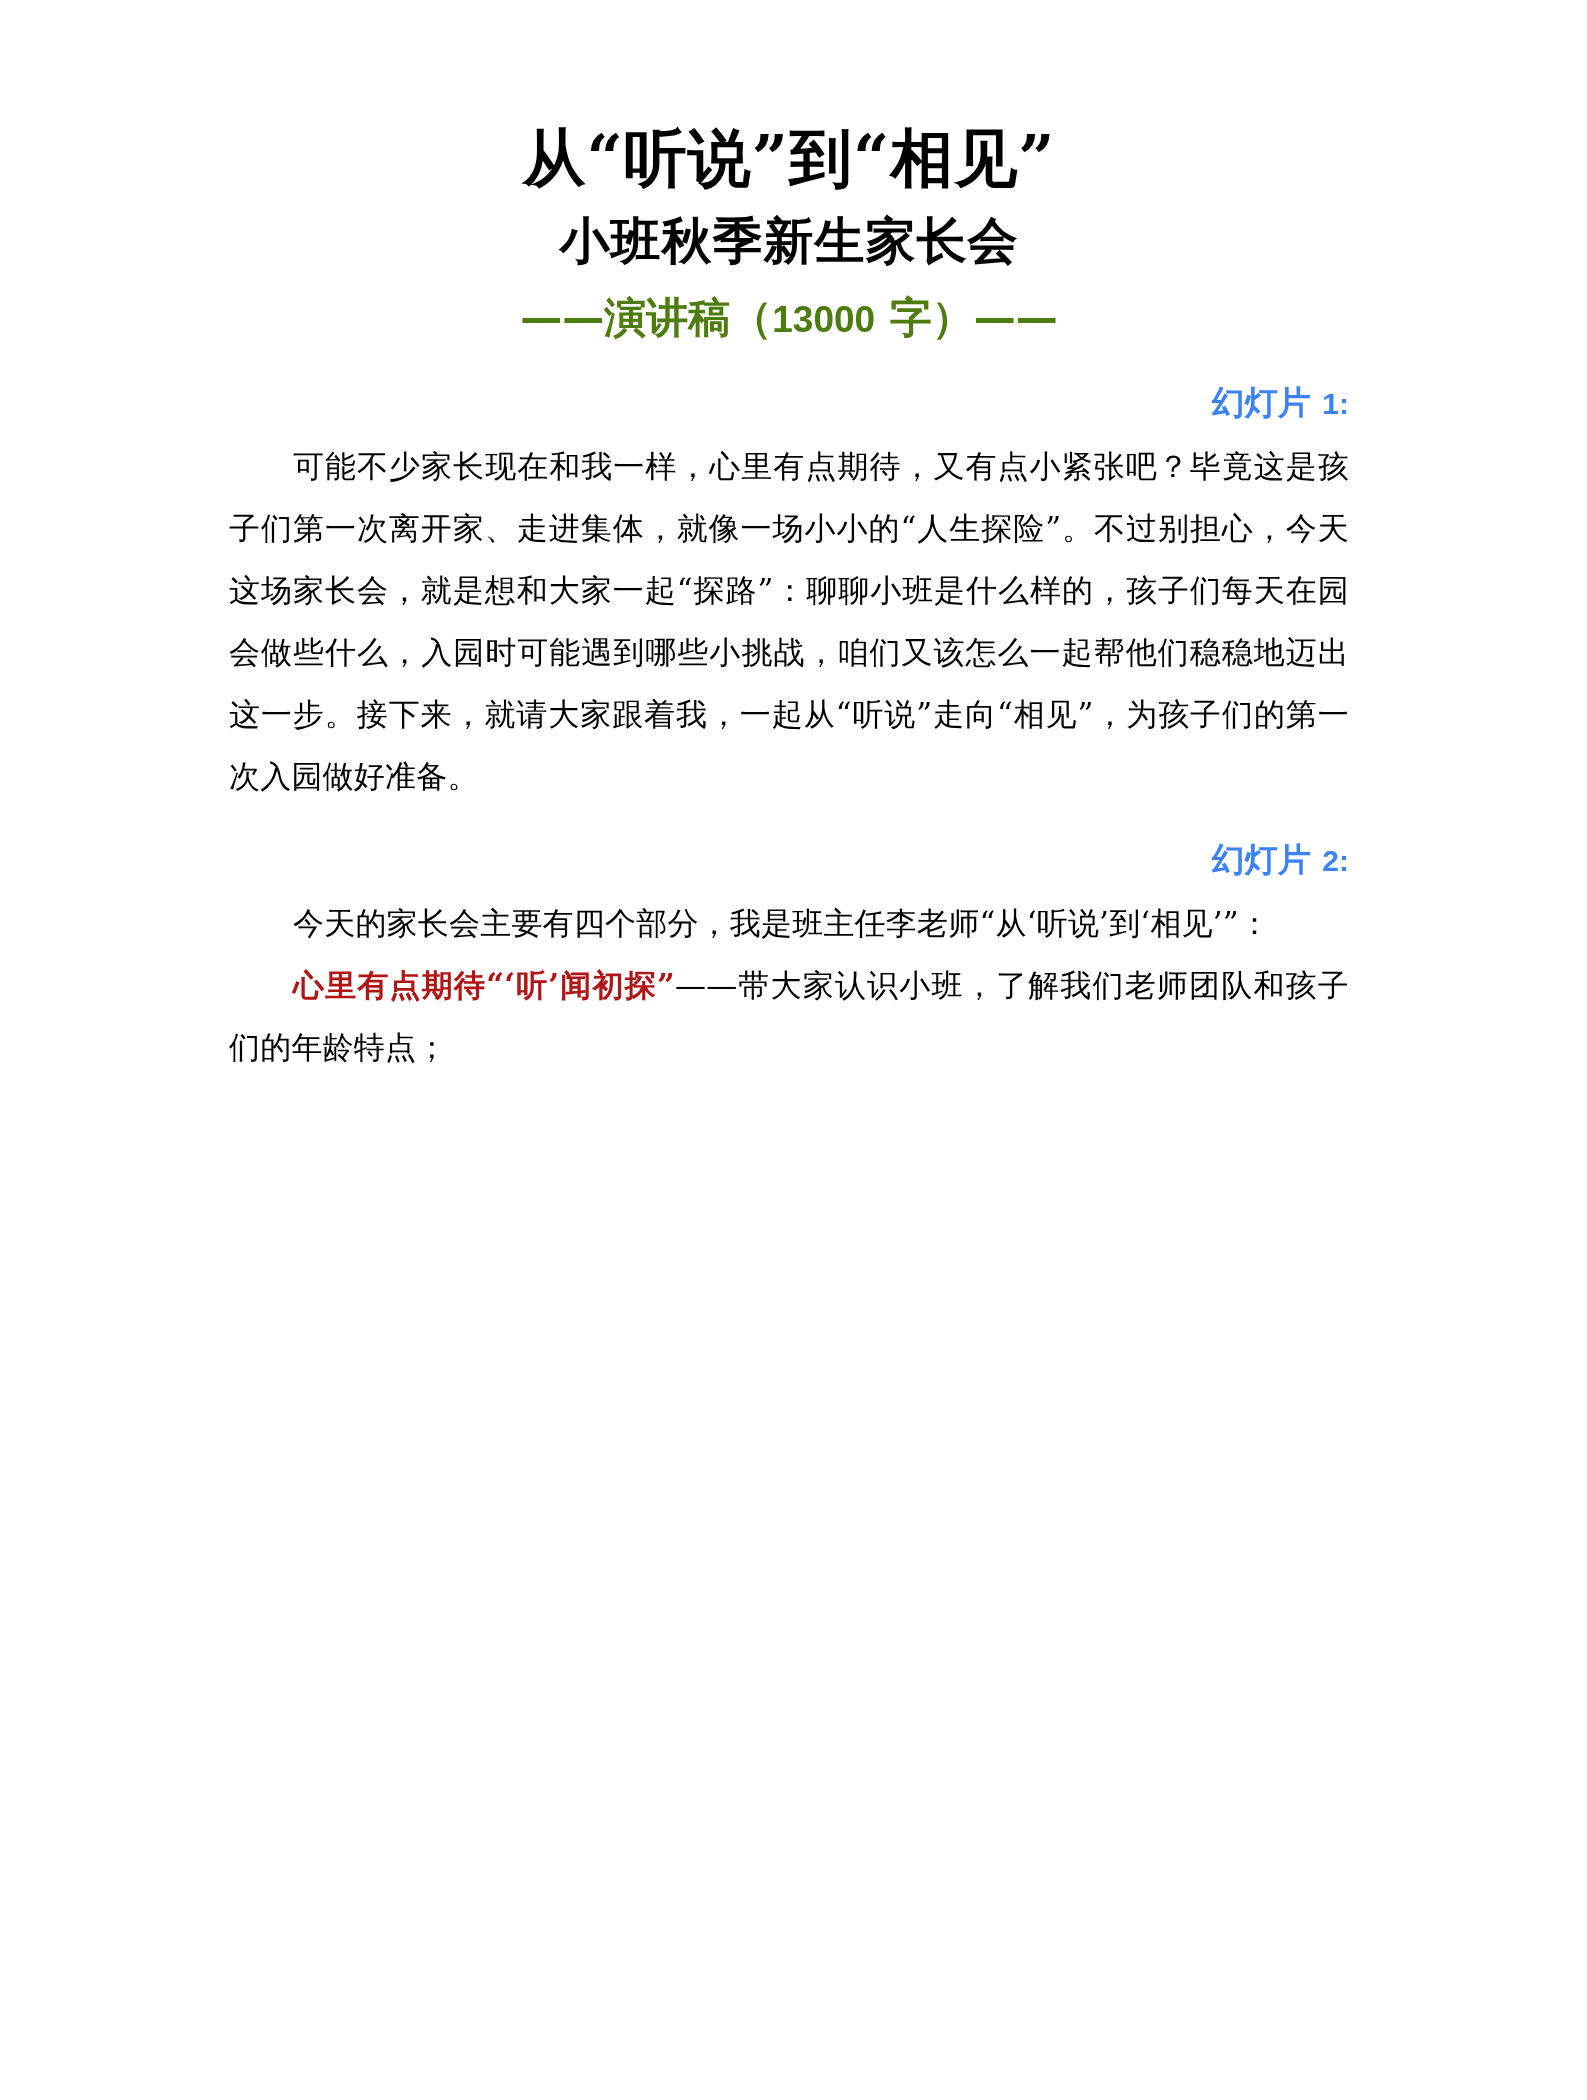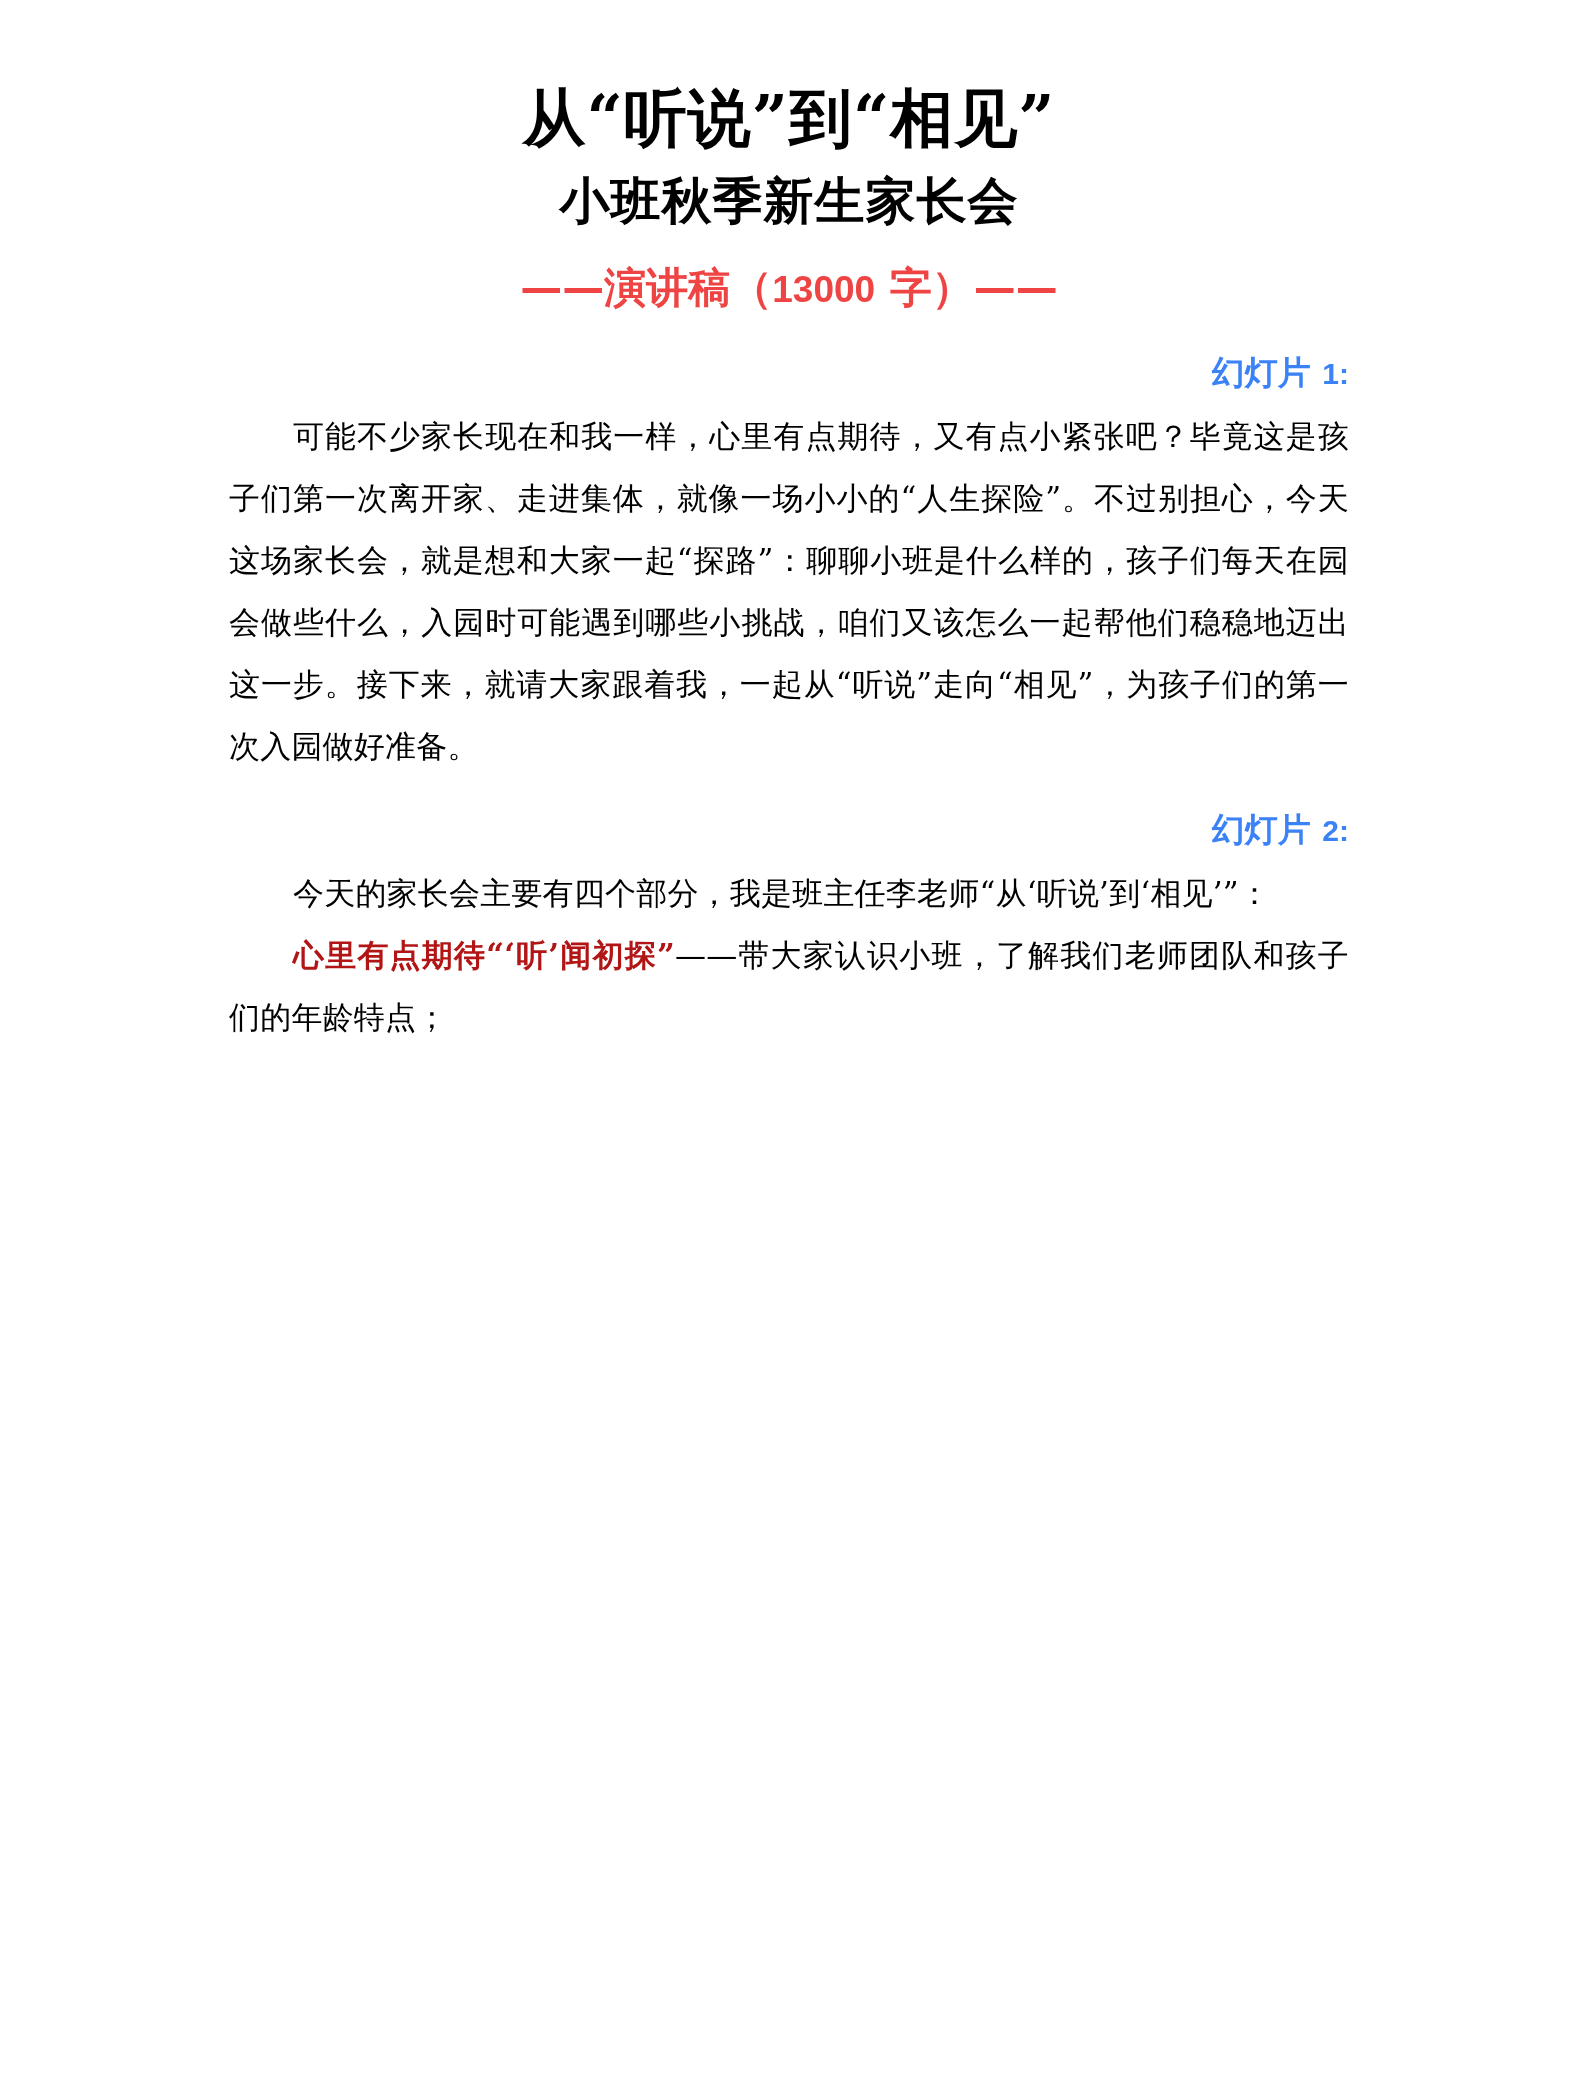--- a/index.html
+++ b/index.html
@@ -21,43 +21,43 @@
   }
   #content {
     position: absolute;
     left: 229px;
     top: 0;
     width: 1120px;
   }
 
   
   .title-block {
-    padding-top: 76px;
+    padding-top: 116px;
     text-align: center;
   }
   .doc-title-line {
     font-family: "DejaVu Serif", "Liberation Serif", serif;
     font-weight: bold;
     font-size: 63px;
     line-height: 84px;
     letter-spacing: 1px;
     color: #000000;
     white-space: nowrap;
   }
   .doc-title-line.second {
     font-size: 50px;
     line-height: 82px;
   }
   .doc-subtitle {
-    margin-top: 16px;
+    margin-top: 6px;
     font-family: "DejaVu Serif", "Liberation Serif", serif;
     font-weight: bold;
     font-size: 42px;
     line-height: 60px;
-    color: #ef4444;
+    color: #4d7c0f;
     white-space: nowrap;
   }
   .doc-subtitle .count {
     font-family: "Liberation Sans", "DejaVu Sans", sans-serif;
     font-size: 37px;
   }
 
   
   .slide-heading {
     margin-top: 22px;

